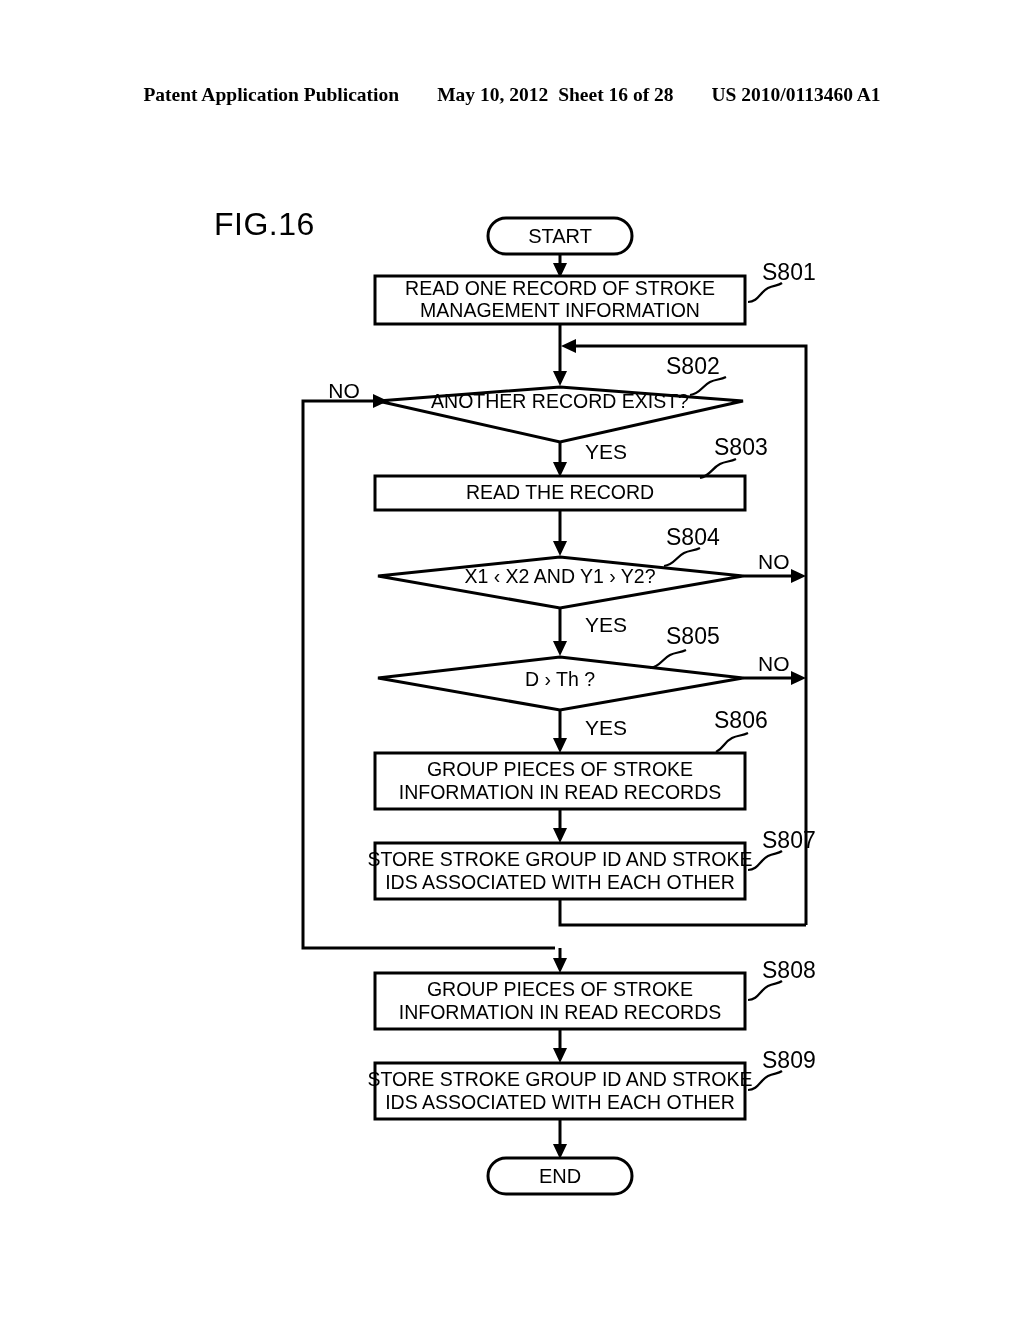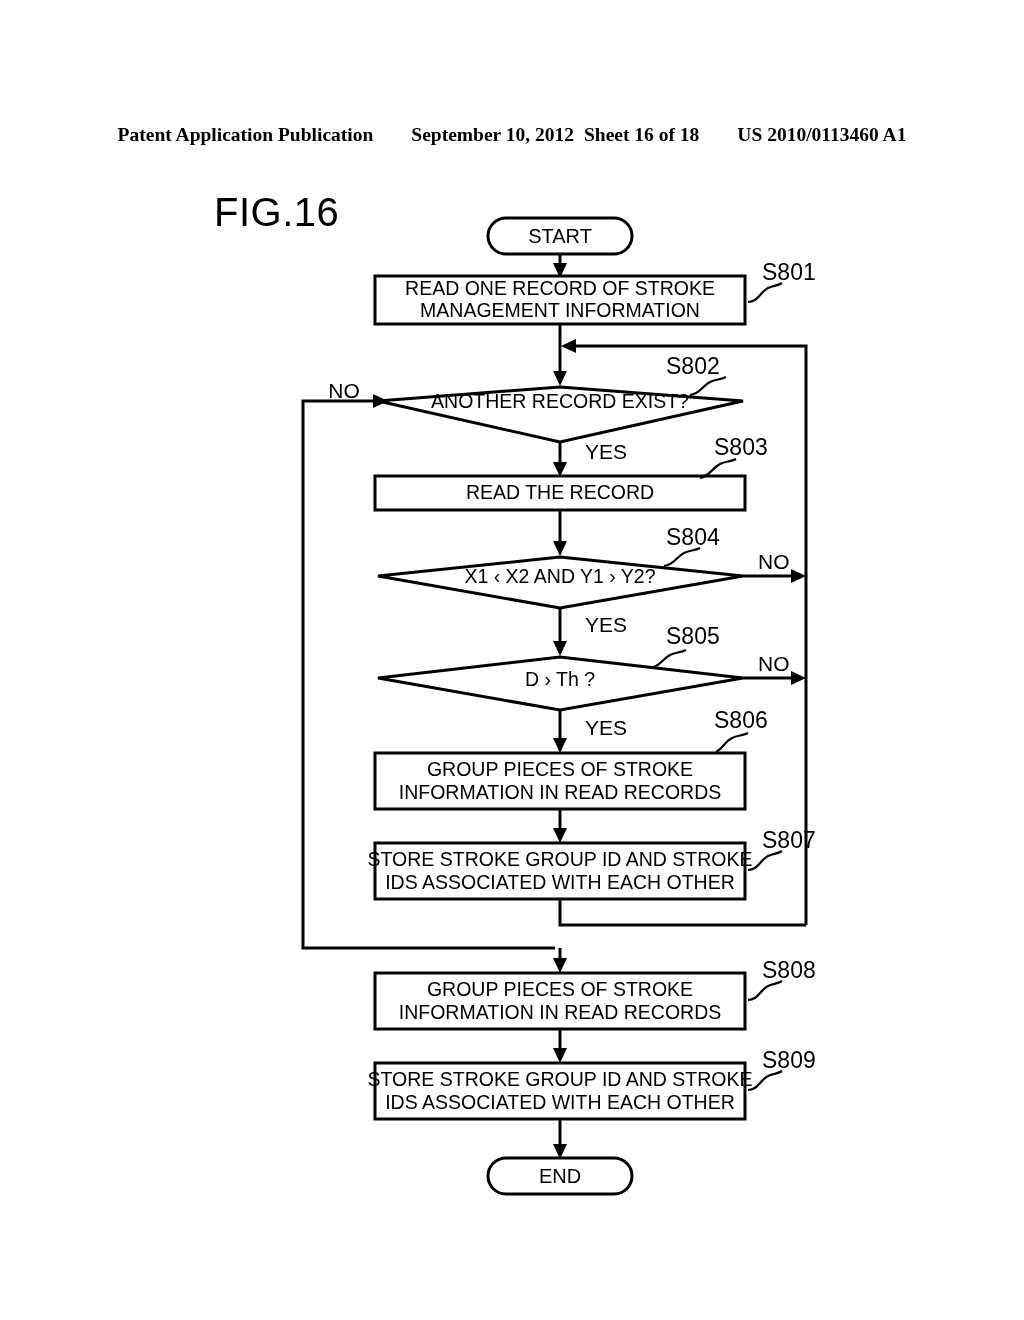--- a/index.html
+++ b/index.html
@@ -25,29 +25,29 @@
     flex-direction: row;
     align-items: baseline;
     justify-content: center;
     font-family: "Liberation Serif", serif;
     font-weight: bold;
     font-size: 19.5px;
     color: #000000;
     white-space: pre;
     letter-spacing: 0px;
   }
-  #header .seg-pub { margin-right: 38px; margin-top: 40px; }
+  #header .seg-pub { margin-right: 38px; }
   #header .seg-date { margin-right: 10px; }
   #header .seg-sheet { margin-right: 38px; }
   #fig-label {
     position: absolute;
     left: 214px;
-    top: 190px;
+    top: 206px;
     font-family: "Liberation Sans", sans-serif;
-    font-size: 40px;
+    font-size: 32px;
     font-weight: normal;
     letter-spacing: 0.5px;
     color: #000000;
   }
   svg#flow {
     position: absolute;
     left: 0;
     top: 0;
     width: 1024px;
     height: 1320px;
@@ -77,22 +77,22 @@
     stroke-width: 2.2;
   }
 </style>
 </head>
 <body>
 
 <div id="page">
 
   <div id="header">
     <span class="seg-pub">Patent Application Publication</span>
-    <span class="seg-date">September 10, 2012</span>
-    <span class="seg-sheet">Sheet 16 of 18</span>
+    <span class="seg-date">May 10, 2012</span>
+    <span class="seg-sheet">Sheet 16 of 28</span>
     <span class="seg-num">US 2010/0113460 A1</span>
   </div>
 
   <div id="fig-label">FIG.16</div>
 
   <svg id="flow" viewBox="0 0 1024 1320">
 
     <g>
       <path class="conn" d="M560,253 L560,268"></path>
       <path d="M560,278 L553,263 L567,263 Z" fill="#000000"></path>

